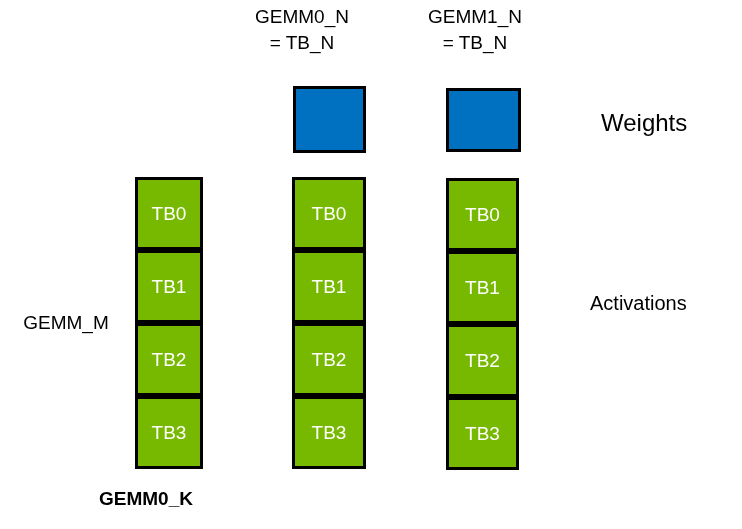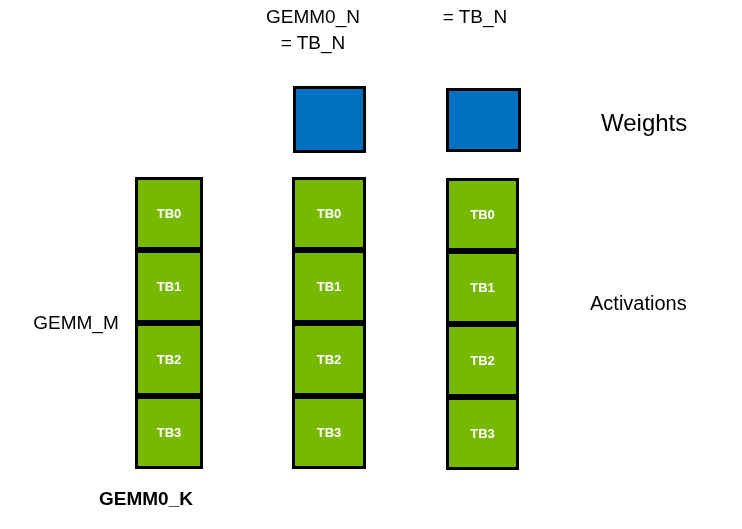--- a/index.html
+++ b/index.html
@@ -33,21 +33,21 @@
 
   .top-label {
     position: absolute;
     top: 4px;
     width: 160px;
     text-align: center;
     color: var(--label-text);
     font-size: 19px;
     line-height: 26px;
   }
-  .top-label-0 { left: 233px; }
+  .top-label-0 { left: 222px; }
   .top-label-1 { left: 395px; }
 
   .weight-tile {
     position: absolute;
     background: var(--blue);
     border: 3px solid var(--border);
   }
   .weight-tile-0 { left: 293px; top: 86px; width: 73px; height: 67px; }
   .weight-tile-1 { left: 446px; top: 88px; width: 75px; height: 64px; }
 
@@ -61,40 +61,40 @@
   .act-column-2 { left: 446px; top: 178px; width: 73px; }
 
   .tb-block {
     height: 73px;
     background: var(--green);
     border: 3px solid var(--border);
     display: flex;
     align-items: center;
     justify-content: center;
     color: var(--block-text);
-    font-size: 13px;
-    font-weight: bold;
+    font-size: 19px;
   }
 
-  .gemm-m-label   { left: 16px;   top: 310px; width: 120px; }
+  .gemm-m-label   { left: 6px;   top: 310px; width: 120px; }
   .weights-label  { left: 601px; top: 110px; font-size: 24px; }
   .activations-label { left: 590px; top: 290px; font-size: 20px; }
   .gemm0-k-label  { left: 86px; top: 486px; width: 120px; font-weight: bold; }
   .gemm1-k-label  { left: 272px; top: 486px; width: 120px; }
 </style>
 </head>
 <body>
 
 <div class="canvas">
 
   <div class="top-label top-label-0">
     <div>GEMM0_N</div>
     <div>= TB_N</div>
   </div>
   <div class="top-label top-label-1">
+    <div>GEMM1_N</div>
     <div>= TB_N</div>
   </div>
 
   <div class="weight-tile weight-tile-0"></div>
   <div class="weight-tile weight-tile-1"></div>
 
   <div class="act-column act-column-0">
     <div class="tb-block">TB0</div>
     <div class="tb-block">TB1</div>
     <div class="tb-block">TB2</div>

